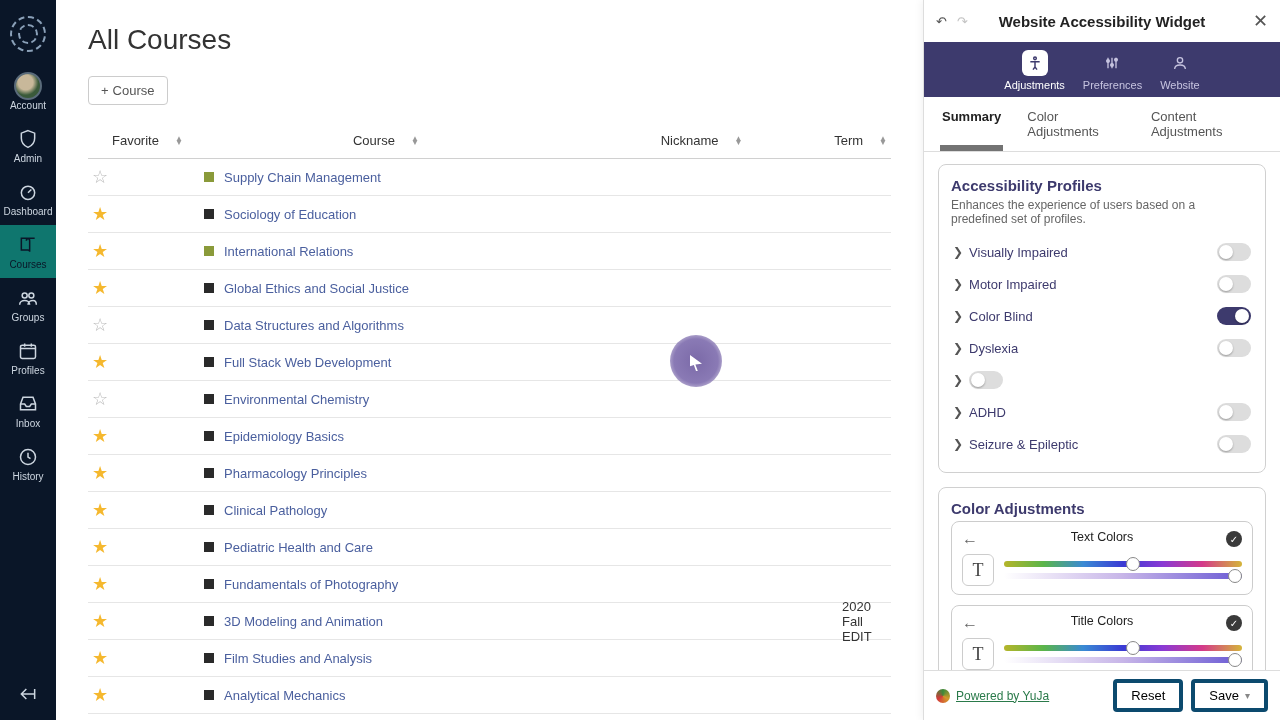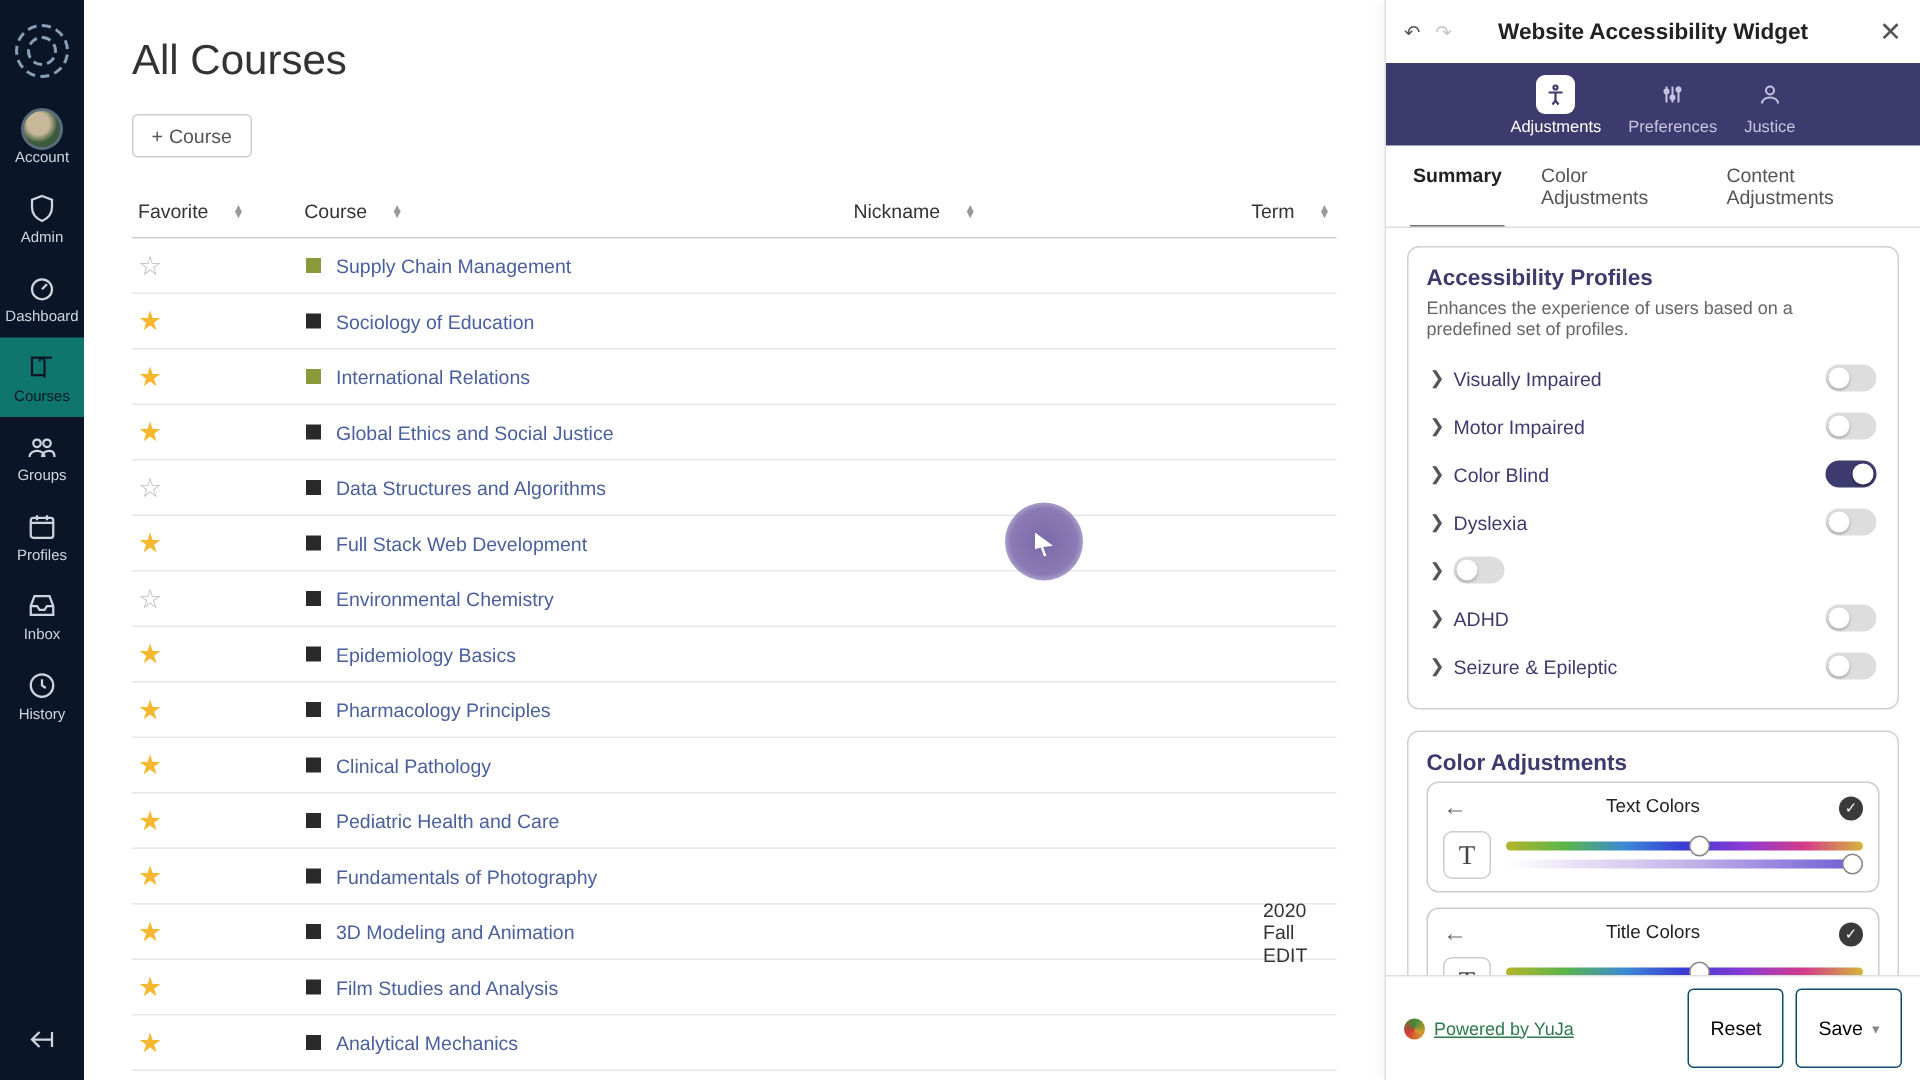--- a/index.html
+++ b/index.html
@@ -15,21 +15,21 @@
 .nav-item.active svg { stroke: #0a1628; }
 .nav-avatar { width: 28px; height: 28px; border-radius: 50%; background: radial-gradient(circle at 40% 35%, #c8b89a 35%, #3a5a3a 60%); border: 2px solid #5a6b7a; }
 .nav-collapse { margin-top: auto; margin-bottom: 12px; color: #cdd6e0; cursor:pointer; }
 
 
 .main { flex: 1; padding: 24px 32px; overflow: hidden; position: relative; }
 .page-title { font-size: 28px; font-weight: 400; color: #333; margin-bottom: 20px; }
 .course-btn { border: 1px solid #ccc; background: #fff; padding: 6px 12px; border-radius: 4px; font-size: 13px; color: #555; cursor: pointer; display: inline-flex; align-items: center; gap: 4px; margin-bottom: 18px; }
 .table { width: 100%; }
 .th-row { display: flex; border-bottom: 1px solid #d0d0d0; padding: 10px 4px; font-size: 13px; color: #333; }
-.th { display:flex; align-items:center; gap:16px; cursor:pointer; }
+.th { display:flex; align-items:center; gap:16px; cursor:pointer;justify-content:center; }
 .th-fav { width: 112px; }
 .th-course { width: 370px; }
 .th-nick { width: 268px; }
 .th-term { flex: 1; }
 .sort-arrows { display:inline-flex; flex-direction:column; line-height:4px; font-size:8px; color:#999; }
 .row { display: flex; align-items: center; border-bottom: 1px solid #e6e6e6; height: 37px; padding: 0 4px; font-size: 13px; }
 .cell-fav { width: 112px; }
 .cell-course { width: 370px; display:flex; align-items:center; gap:10px; }
 .cell-nick { width: 268px; }
 .cell-term { flex:1; color:#333; }
@@ -49,21 +49,21 @@
 .w-undo { display:flex; gap:10px; color:#555; }
 .w-title { position:absolute; left:0; right:0; text-align:center; font-size:15px; font-weight:600; color:#222; pointer-events:none; }
 .w-close { margin-left:auto; font-size:18px; color:#555; cursor:pointer; }
 .w-tabs1 { background: #3d3a6d; display:flex; justify-content:center; gap: 18px; padding: 8px 0 6px; }
 .w-tab1 { display:flex; flex-direction:column; align-items:center; color:#c7c4e0; font-size:11px; cursor:pointer; gap:3px; }
 .w-tab1 .box { width:26px; height:26px; border-radius:6px; display:flex; align-items:center; justify-content:center; }
 .w-tab1.active { color:#fff; }
 .w-tab1.active .box { background:#fff; }
 .w-tabs2 { display:flex; border-bottom:1px solid #ddd; padding: 0 16px; gap: 22px; }
 .w-tab2 { padding: 12px 2px; color:#555; cursor:pointer; font-size:13px; }
-.w-tab2.active { color:#222; font-weight:600; border-bottom:1px solid #737373; }
+.w-tab2.active { color:#222; font-weight:600; border-bottom:6px solid #737373; }
 .w-body { flex:1; overflow-y:auto; padding: 12px 14px 4px; }
 .w-body::-webkit-scrollbar { width:8px; }
 .w-body::-webkit-scrollbar-thumb { background:#bbb; border-radius:4px; }
 .card { border:1px solid #d0d0d0; border-radius:8px; padding: 12px; margin-bottom: 14px; }
 .card h3 { font-size:15px; color:#3d3a6d; font-weight:600; margin-bottom:4px; }
 .card .desc { font-size:12px; color:#666; margin-bottom:10px; }
 .profile-row { display:flex; align-items:center; padding: 7px 2px; }
 .chev { color:#555; margin-right:6px; font-size:12px; cursor:pointer; }
 .profile-name { color:#3d3a6d; font-weight:500; flex:1; cursor:pointer; }
 .toggle { width:34px; height:18px; border-radius:9px; background:#ddd; position:relative; cursor:pointer; }
@@ -79,21 +79,21 @@
 .cb-icon { width:32px; height:32px; border:1px solid #ccc; border-radius:6px; display:flex; align-items:center; justify-content:center; font-family:Georgia,serif; font-size:18px; color:#444; }
 .sliders { flex:1; display:flex; flex-direction:column; gap:6px; }
 .slider { height:6px; border-radius:3px; position:relative; }
 .grad-ygb { background: linear-gradient(90deg,#b5b52a,#5ab54a,#3a8ad4,#3a3ad4,#8a3ad4,#d43a8a,#d4b53a); }
 .grad-wp { background: linear-gradient(90deg,#fff,#c7b5e8,#6a5ad4); }
 .handle { position:absolute; width:14px; height:14px; background:#fff; border:1px solid #888; border-radius:50%; top:-4px; transform:translateX(-50%); }
 .w-foot { border-top:1px solid #ddd; padding:8px 12px; display:flex; align-items:center; gap:8px; }
 .powered { display:flex; align-items:center; gap:6px; font-size:12px; color:#2a7a4a; cursor:pointer; }
 .powered .logo { width:14px; height:14px; border-radius:50%; background: conic-gradient(#3a8a3a, #d49a2a, #d43a3a, #3a8a3a); }
 .powered .txt { text-decoration: underline; }
-.btn { border:1px solid #0c4a6e; background:#fff; padding:18px 14px; border-radius:4px; font-size:13px; cursor:pointer; }
+.btn { border:4px solid #0c4a6e; background:#fff; padding:5px 14px; border-radius:4px; font-size:13px; cursor:pointer; }
 .btn-save { display:flex; align-items:center; gap:6px; }
 .foot-spacer { flex:1; }
 </style>
 </head>
 <body>
 
 <div class="nav">
   <div class="nav-logo"></div>
   <div class="nav-item">
     <div class="nav-avatar"></div>
@@ -364,21 +364,21 @@
         </div>
       <span>Preferences</span>
     </div>
     <div class="w-tab1">
       <div class="box">
           <svg width="16" height="16" viewBox="0 0 24 24" fill="none" stroke="#c7c4e0" stroke-width="2">
             <circle cx="12" cy="8" r="4"></circle>
             <path d="M4 21c0-4 4-6 8-6s8 2 8 6"></path>
           </svg>
         </div>
-      <span>Justice</span>
+      <span>Website</span>
     </div>
   </div>
   <div class="w-tabs2">
     <div class="w-tab2 active">Summary</div>
     <div class="w-tab2">Color Adjustments</div>
     <div class="w-tab2">Content Adjustments</div>
   </div>
   <div class="w-body">
     <div class="card">
       <h3>Accessibility Profiles</h3>

